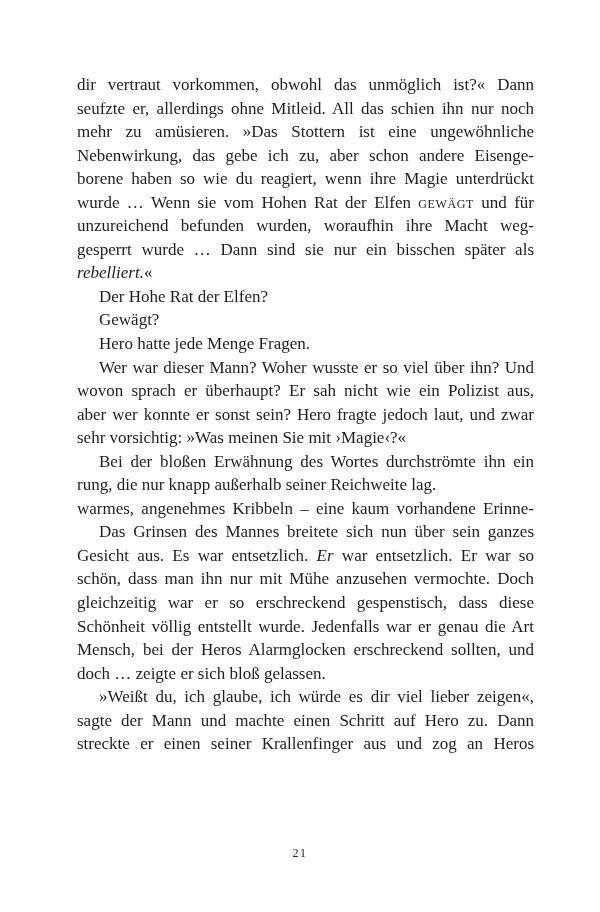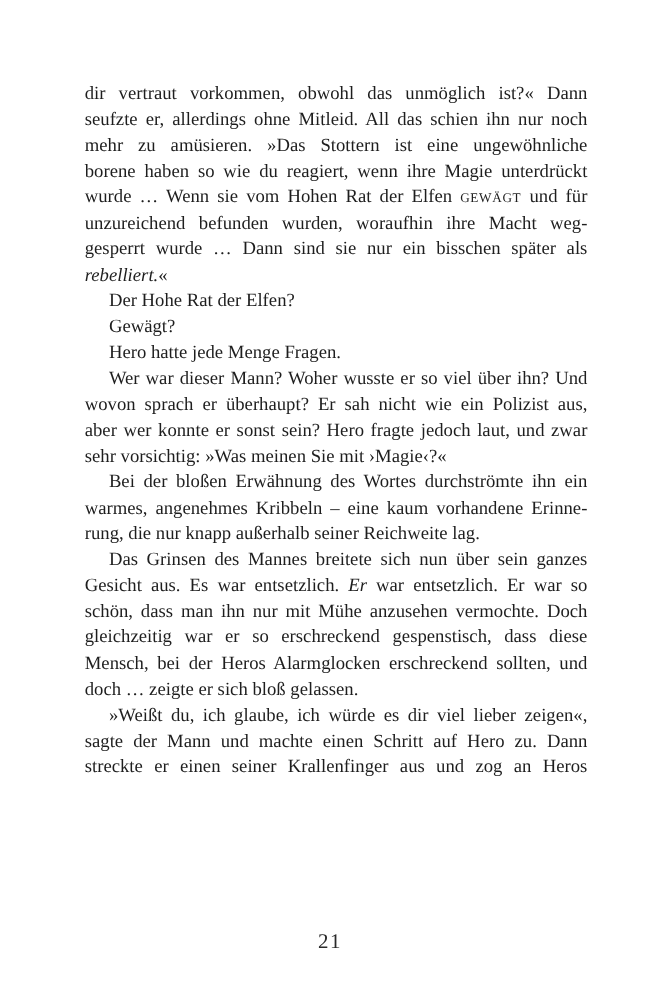--- a/index.html
+++ b/index.html
@@ -52,52 +52,54 @@
     }
     .it {
       font-style: italic;
     }
     .page-number {
       position: absolute;
       left: 0;
       width: 600px;
       top: 846px;
       text-align: center;
-      font-size: 19px;
+      font-size: 12px;
       letter-spacing: 1.5px;
       color: #2a2a2a;
     }
   </style>
 </head>
 <body>
 
 <div class="page">
   <div class="text-block" id="text-block">
       <div class="line">dir vertraut vorkommen, obwohl das unmöglich ist?« Dann</div>
       <div class="line">seufzte er, allerdings ohne Mitleid. All das schien ihn nur noch</div>
       <div class="line">mehr zu amüsieren. »Das Stottern ist eine ungewöhnliche</div>
+      <div class="line">Nebenwirkung, das gebe ich zu, aber schon andere Eisenge-</div>
       <div class="line">borene haben so wie du reagiert, wenn ihre Magie unterdrückt</div>
       <div class="line"><span>wurde … Wenn sie vom Hohen Rat der Elfen </span><span class="sc">GEWÄGT</span><span> und für</span></div>
       <div class="line">unzureichend befunden wurden, woraufhin ihre Macht weg-</div>
       <div class="line">gesperrt wurde … Dann sind sie nur ein bisschen später als</div>
       <div class="line last"><span class="it">rebelliert.</span><span>«</span></div>
       <div class="line indent last">Der Hohe Rat der Elfen?</div>
       <div class="line indent last">Gewägt?</div>
       <div class="line indent last">Hero hatte jede Menge Fragen.</div>
       <div class="line indent">Wer war dieser Mann? Woher wusste er so viel über ihn? Und</div>
       <div class="line">wovon sprach er überhaupt? Er sah nicht wie ein Polizist aus,</div>
       <div class="line">aber wer konnte er sonst sein? Hero fragte jedoch laut, und zwar</div>
       <div class="line last">sehr vorsichtig: »Was meinen Sie mit ›Magie‹?«</div>
       <div class="line indent">Bei der bloßen Erwähnung des Wortes durchströmte ihn ein</div>
+      <div class="line last">rung, die nur knapp außerhalb seiner Reichweite lag.</div>
       <div class="line">warmes, angenehmes Kribbeln – eine kaum vorhandene Erinne-</div>
-      <div class="line last">rung, die nur knapp außerhalb seiner Reichweite lag.</div>
       <div class="line indent">Das Grinsen des Mannes breitete sich nun über sein ganzes</div>
       <div class="line"><span>Gesicht aus. Es war entsetzlich. </span><span class="it">Er</span><span> war entsetzlich. Er war so</span></div>
       <div class="line">schön, dass man ihn nur mit Mühe anzusehen vermochte. Doch</div>
       <div class="line">gleichzeitig war er so erschreckend gespenstisch, dass diese</div>
+      <div class="line">Schönheit völlig entstellt wurde. Jedenfalls war er genau die Art</div>
       <div class="line">Mensch, bei der Heros Alarmglocken erschreckend sollten, und</div>
       <div class="line last">doch … zeigte er sich bloß gelassen.</div>
       <div class="line indent">»Weißt du, ich glaube, ich würde es dir viel lieber zeigen«,</div>
       <div class="line">sagte der Mann und machte einen Schritt auf Hero zu. Dann</div>
       <div class="line">streckte er einen seiner Krallenfinger aus und zog an Heros</div>
     </div>
   <div class="page-number">21</div>
 </div>
 
 </body></html>

